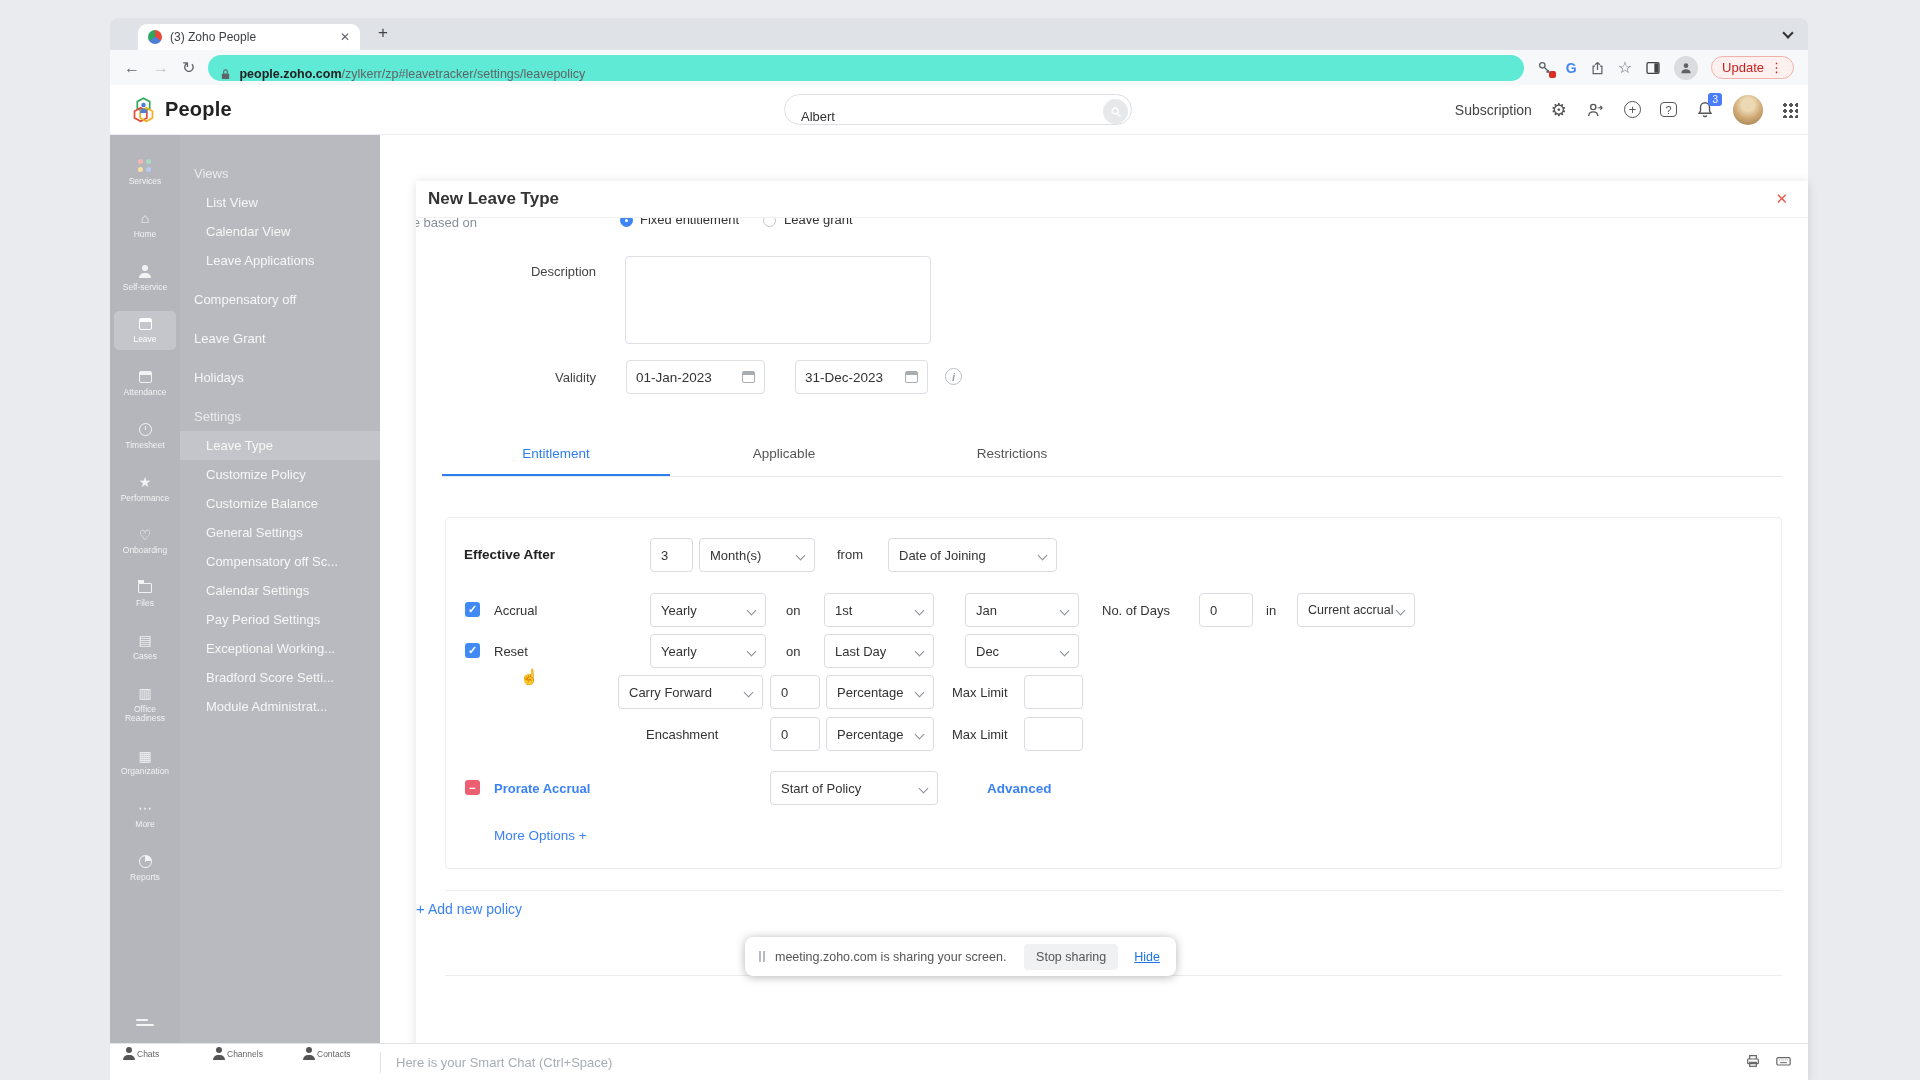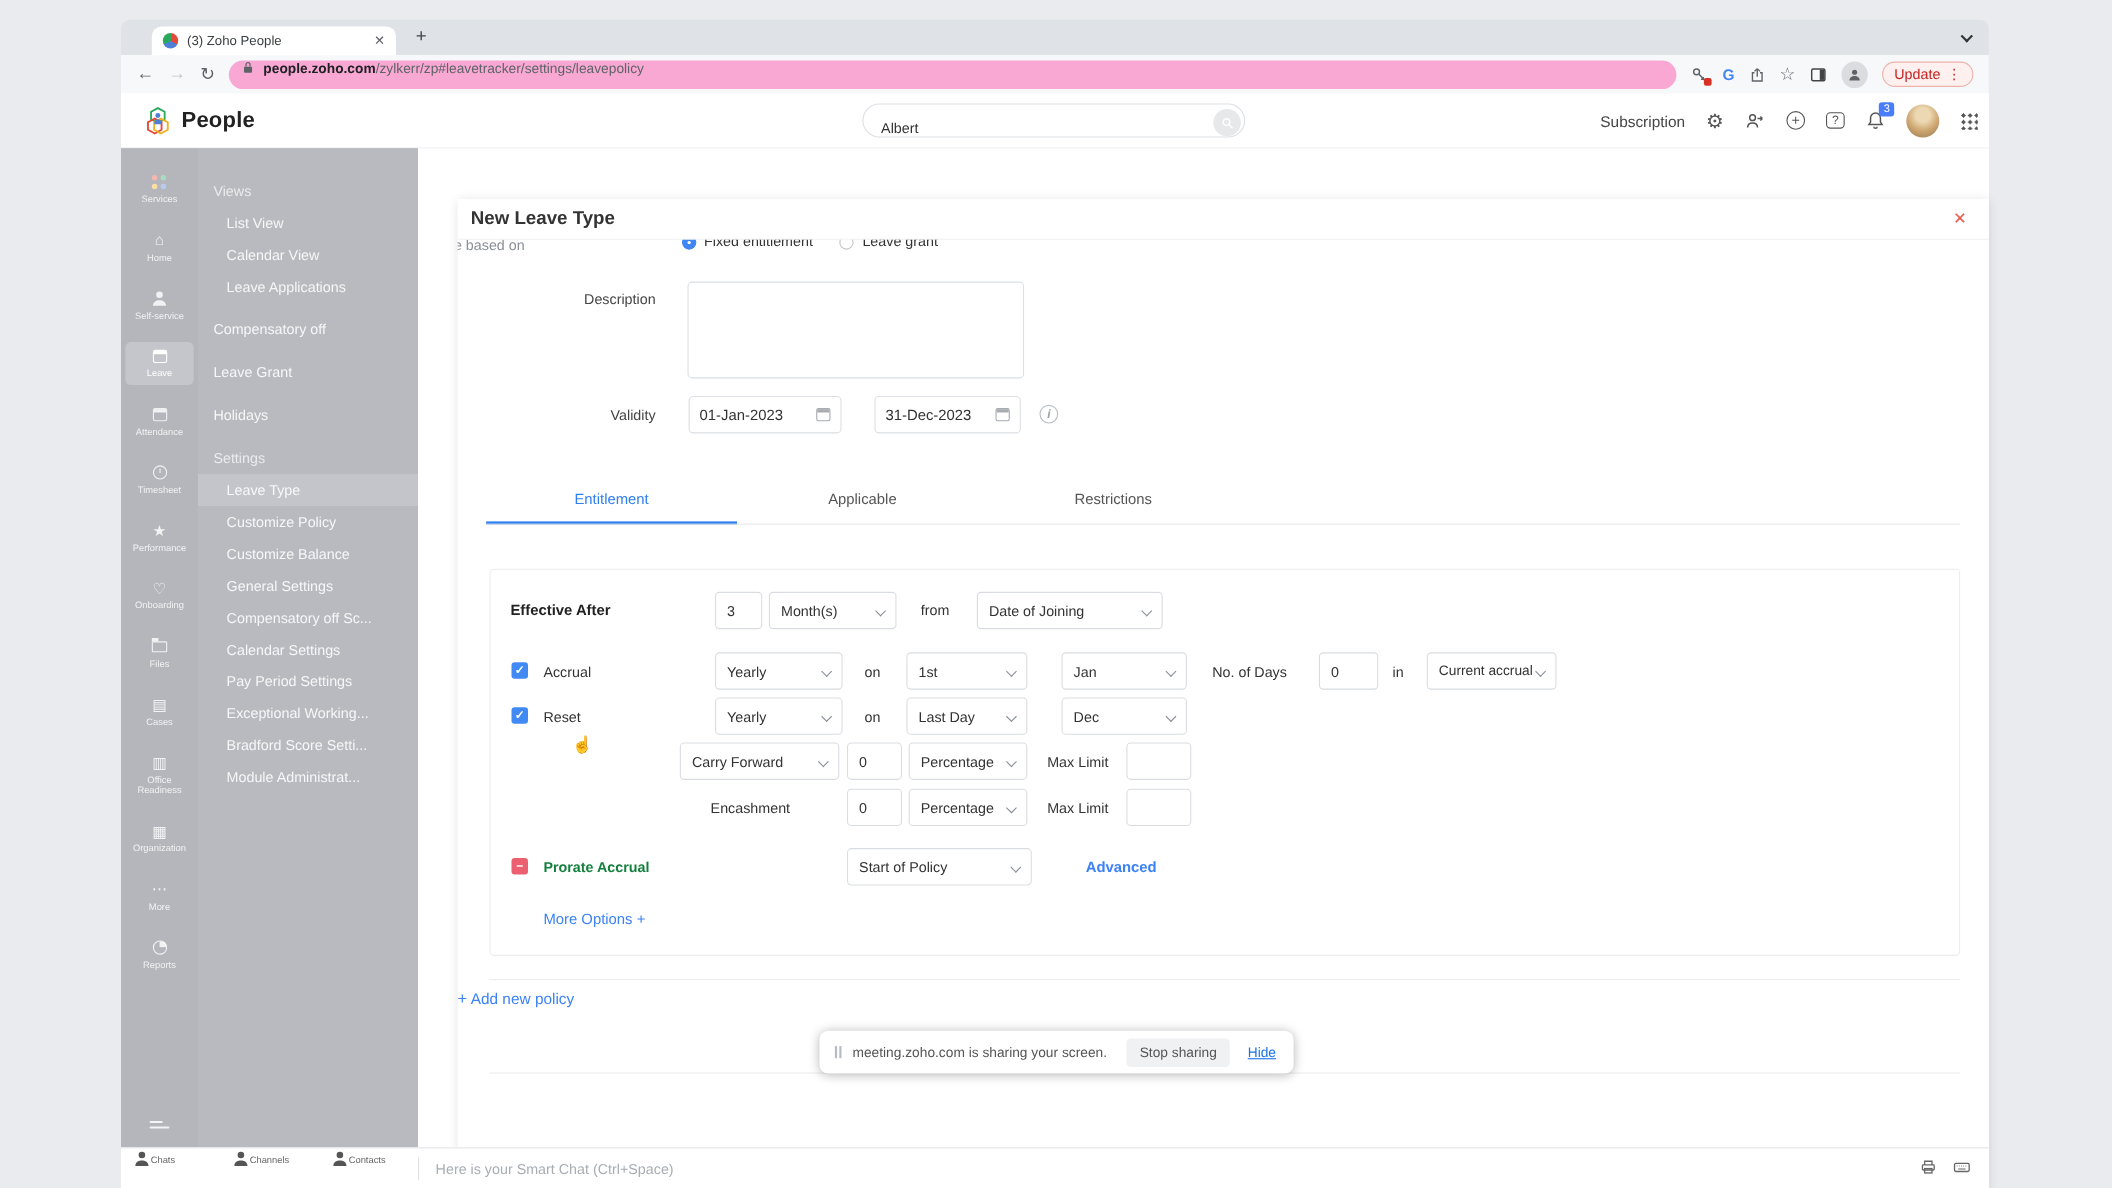--- a/index.html
+++ b/index.html
@@ -18,22 +18,22 @@
   .tab-close { font-size:12px; color:#5f6368; }
   .newtab { position:absolute; left:268px; top:5px; font-size:17px; color:#444; }
   .win-chevron { position:absolute; right:16px; top:11px; width:8px; height:8px;
     border-right:2px solid #333; border-bottom:2px solid #333; transform:rotate(45deg); }
 
   
   .toolbar { height:35px; background:#f7f8fa; display:flex; align-items:center;
     padding:0 14px; gap:13px; }
   .navbtn { font-size:16px; color:#5f6368; }
   .navbtn.dis { color:#c4c7cb; }
-  .omnibox { flex:1; height:26px; background:#f9a8d4; border-radius:13px; display:flex;
-    align-items:flex-start; gap:8px; padding:0 12px; font-size:12.5px; }
+  .omnibox { flex:1; height:26px; background:#5eead4; border-radius:13px; display:flex;
+    align-items:flex-end; gap:8px; padding:0 12px; font-size:12.5px; }
   .url-domain { color:#202124; font-weight:bold; }
   .url-path { color:#5f6368; }
   .ext { position:relative; display:flex; }
   .badge-red { position:absolute; right:-3px; bottom:-2px; width:7px; height:7px;
     background:#d93025; border-radius:2px; }
   .g-logo { font-size:14px; font-weight:bold; color:#4285f4; }
   .chrome-avatar { width:24px; height:24px; border-radius:50%; background:#dadce0;
     display:flex; align-items:center; justify-content:center; }
   .update-pill { display:flex; align-items:center; gap:6px; border:1px solid #eeb2ab;
     background:#fdf0ee; color:#c5221f; border-radius:14px; padding:3px 10px; font-size:13px; }
@@ -495,21 +495,21 @@
             <div class="num" style="left:324px; top:199px; width:50px;">
                 <span>0</span>
               </div>
             <div class="sel" style="left:380px; top:199px; width:108px;">
                 <span>Percentage</span>
               </div>
             <span class="rowlab" style="left:506px; top:209px;">Max Limit</span>
             <div class="num" style="left:578px; top:199px; width:59px;"></div>
 
             <span class="cb red" style="left:19px; top:262px;">−</span>
-            <span class="rowlab" style="left:48px; top:263px; font-weight:bold; color:#15803d;">Prorate Accrual</span>
+            <span class="rowlab" style="left:48px; top:263px; font-weight:bold; color:#3b82f6;">Prorate Accrual</span>
             <div class="sel" style="left:324px; top:253px; width:168px;">
                 <span>Start of Policy</span>
               </div>
             <span class="bluelink" style="position:absolute; left:541px; top:263px; font-weight:bold;">Advanced</span>
 
             <span class="bluelink" style="position:absolute; left:48px; top:310px;"><span>More Options</span> <span>+</span></span>
           </div>
 
           <div class="divider" style="top:672px;"></div>
           <div class="addpolicy">

